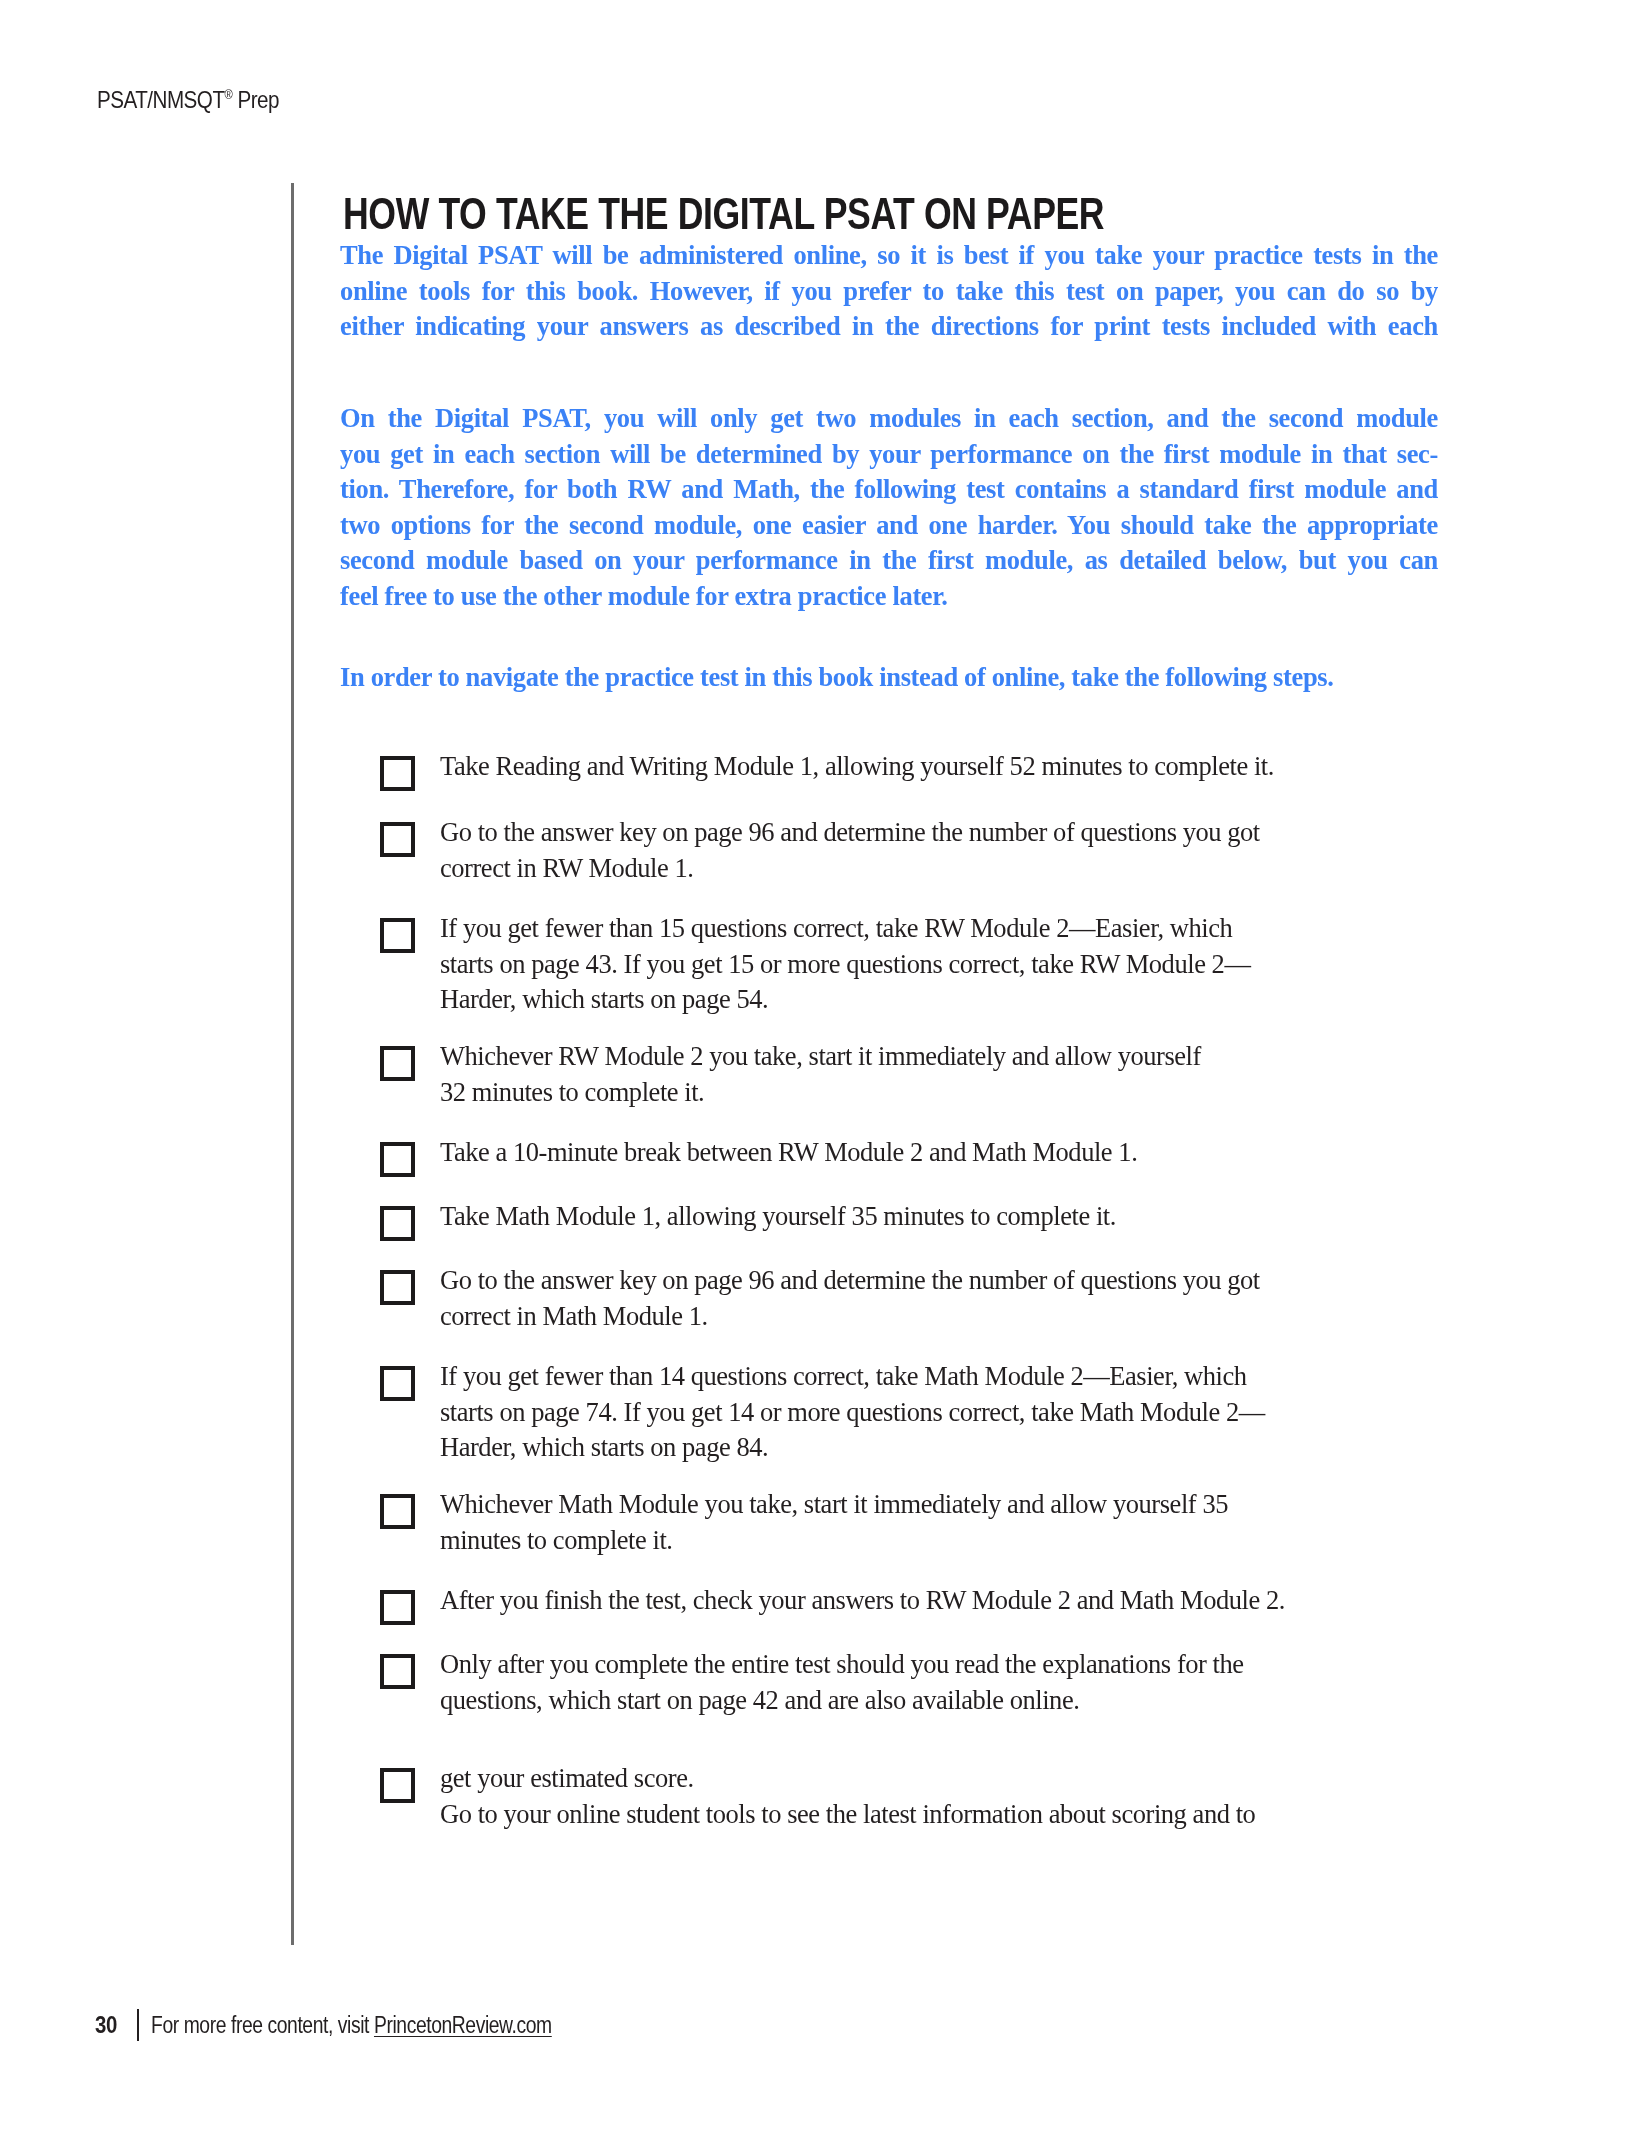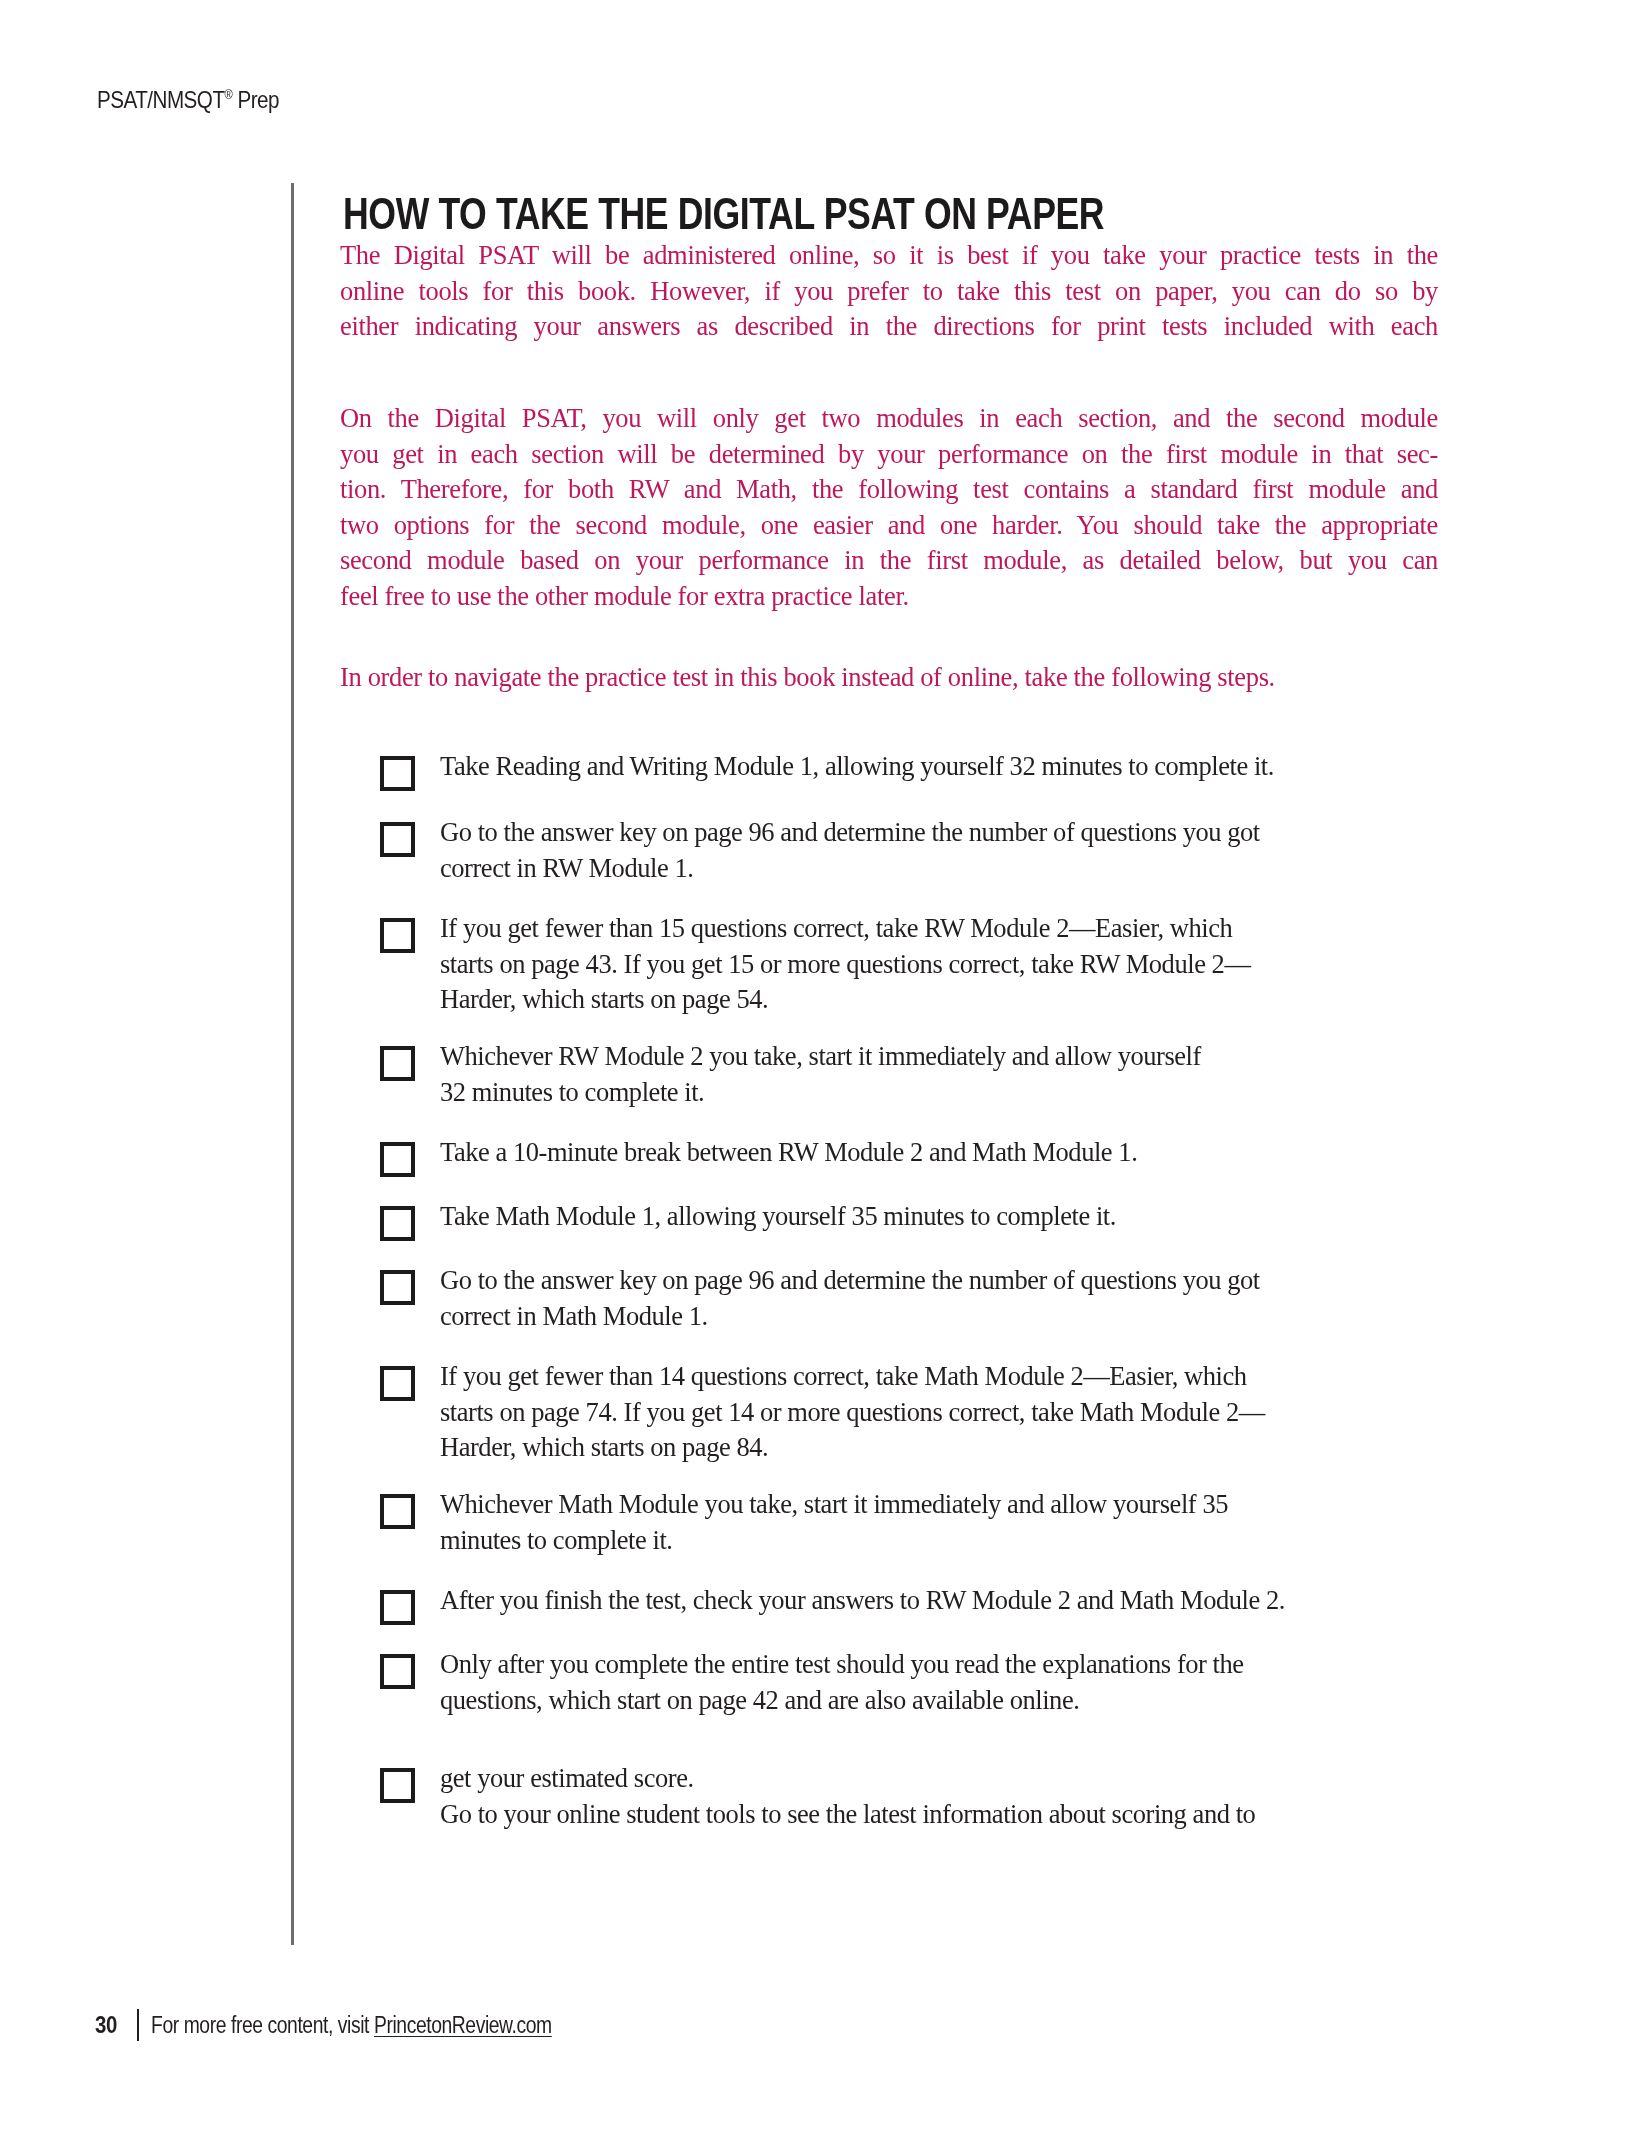--- a/index.html
+++ b/index.html
@@ -17,21 +17,21 @@
   }
   .title {
     position: absolute; left: 343px; top: 190px;
     font-family: "Liberation Sans", sans-serif; font-weight: bold;
     font-size: 44px; line-height: 48px; letter-spacing: -0.5px;
     transform: scaleX(0.81); transform-origin: left top; white-space: nowrap;
     color: #1c1a1b;
   }
   .para {
     position: absolute; left: 340px; width: 1098px;
-    font-family: "Liberation Serif", serif; font-size: 26.5px; color: #be185d;
+    font-family: "Liberation Serif", serif; font-size: 26.5px; color: #3b82f6; font-weight: bold;
   }
   .para .ln {
     display: block; height: 35.5px; line-height: 35.5px; white-space: nowrap;
     text-align: justify; text-align-last: justify; letter-spacing: -0.35px;
   }
   .para .ln.last { text-align-last: left; }
   #p1 { top: 238px; }
   #p2 { top: 401px; }
   #p3 { top: 660px; }
   .check-item { position: absolute; left: 380px; width: 1060px; }
@@ -87,21 +87,21 @@
 </div>
 
 <div class="para" id="p3">
   <span class="ln last">In order to navigate the practice test in this book instead of online, take the following steps.</span>
 </div>
 
 <div>
   <div class="check-item" style="top:756px;">
     <div class="check-box"></div>
     <div class="check-text">
-      <span class="ln">Take Reading and Writing Module 1, allowing yourself 32 minutes to complete it.</span>
+      <span class="ln">Take Reading and Writing Module 1, allowing yourself 52 minutes to complete it.</span>
     </div>
   </div>
   <div class="check-item" style="top:822px;">
     <div class="check-box"></div>
     <div class="check-text">
       <span class="ln">Go to the answer key on page 96 and determine the number of questions you got</span>
       <span class="ln">correct in RW Module 1.</span>
     </div>
   </div>
   <div class="check-item" style="top:918px;">

